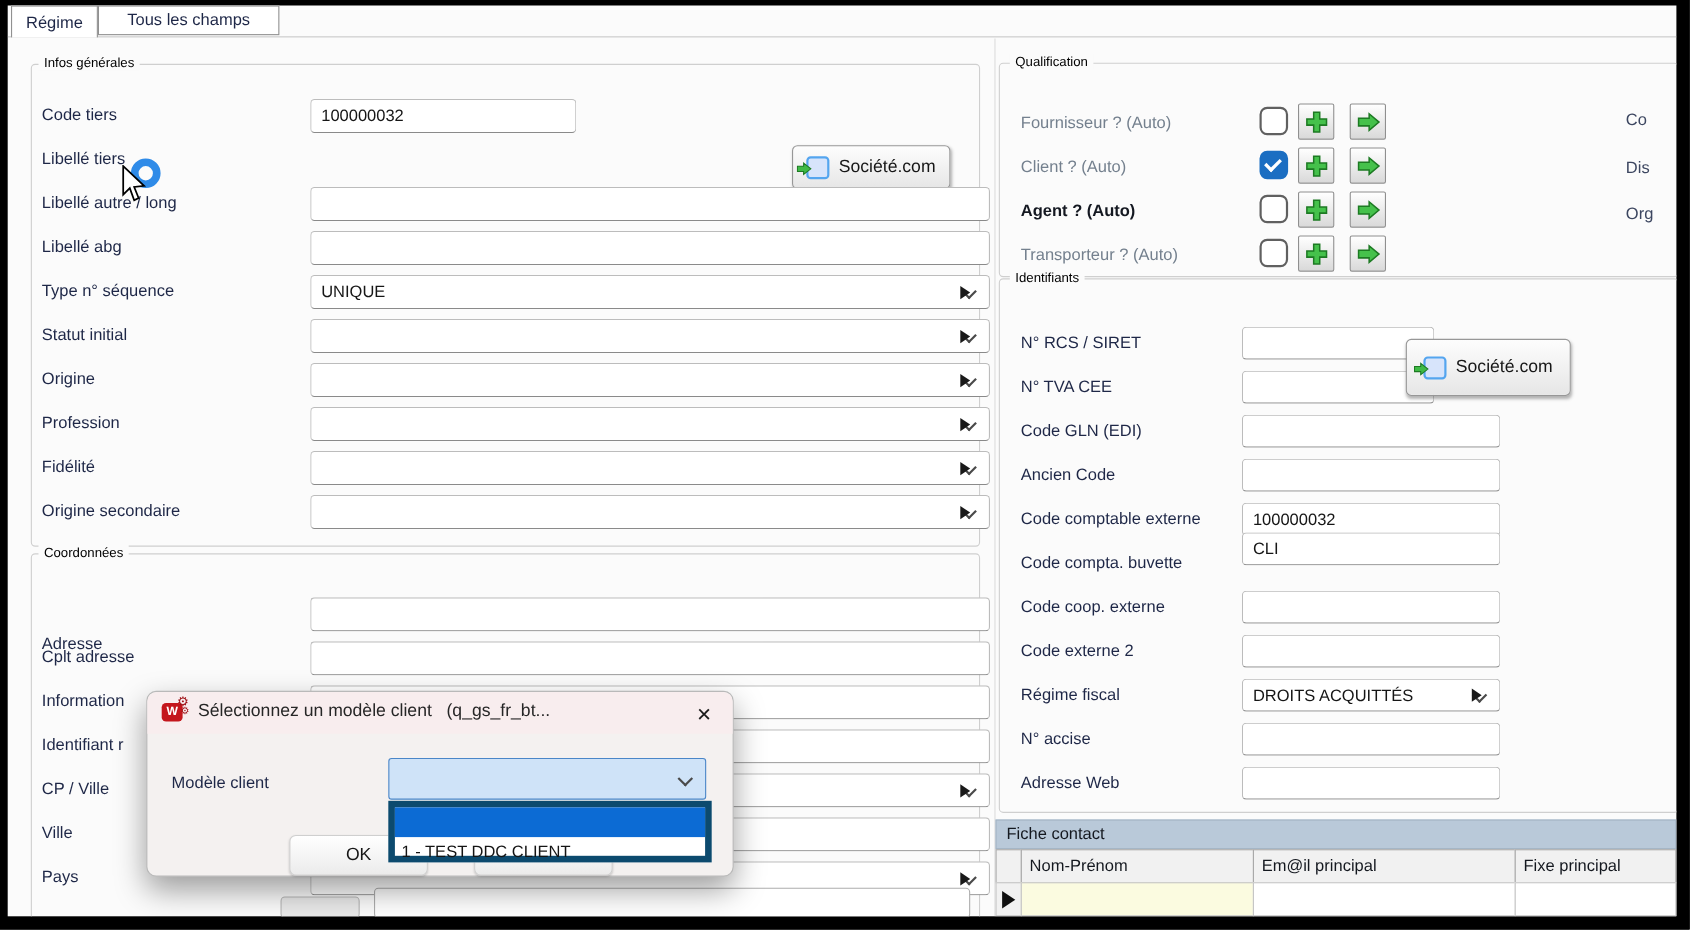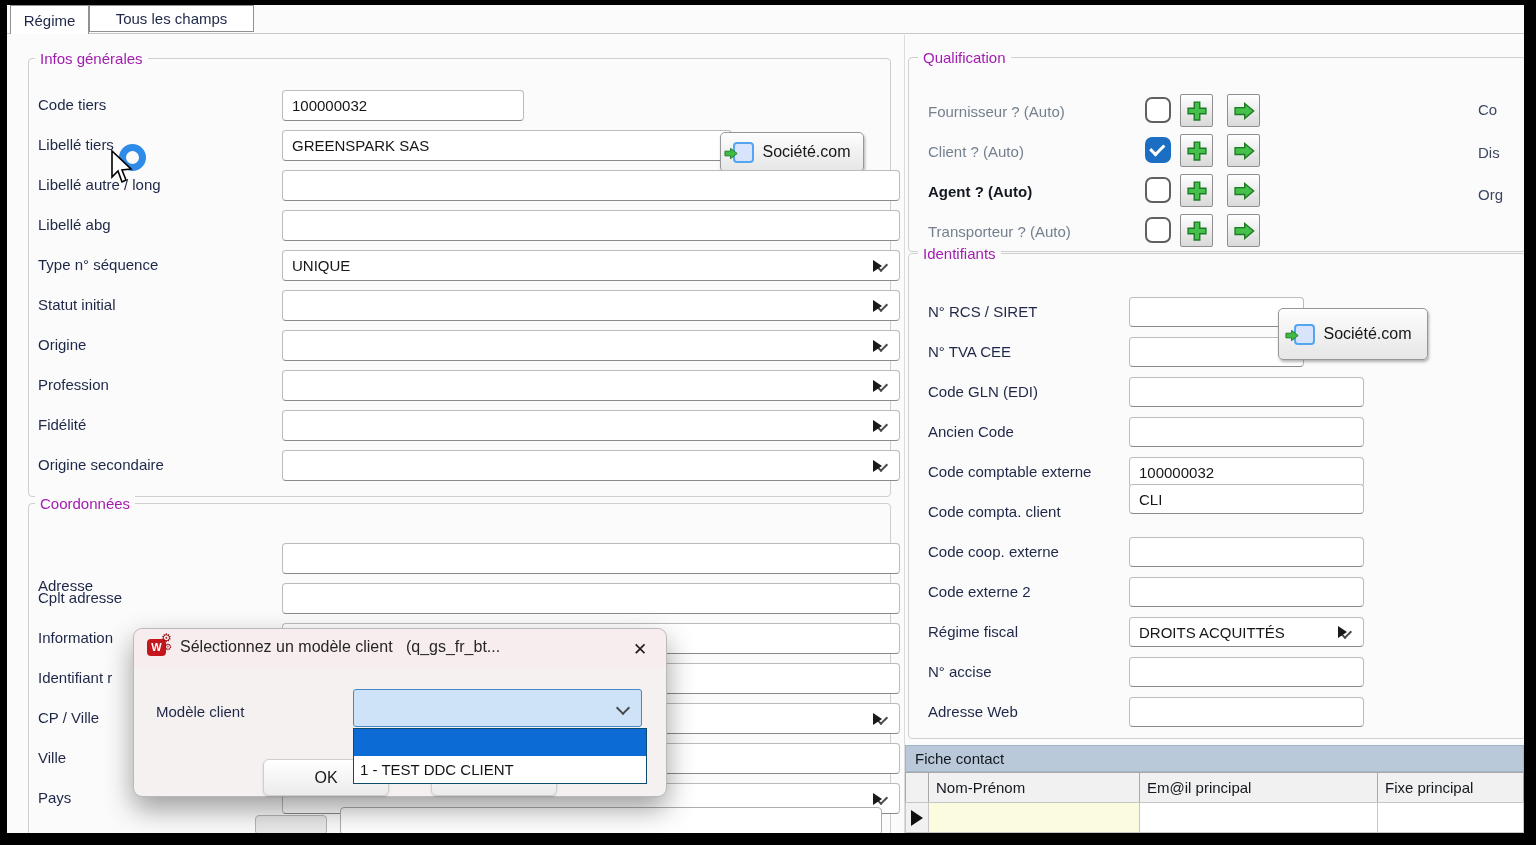--- a/index.html
+++ b/index.html
@@ -13,21 +13,21 @@
 
   .tb { position:absolute; box-sizing:border-box; height:31px; background:#fff; border:1px solid #bcbcbc;
         border-bottom-color:#8a8a8a; border-radius:4px; font-size:15px; color:#161616; font-weight:500;
         display:flex; align-items:center; padding:0 9px; white-space:nowrap; overflow:hidden;margin-left:32px; }
   .combo { padding-right:32px; }
   .chev { position:absolute; right:13px; top:9px; width:8px; height:8px;
           border-right:2px solid #4a4a4a; border-bottom:2px solid #4a4a4a; transform:rotate(45deg); }
   .ctx { position:absolute; width:0; height:0; border-top:6px solid transparent; border-bottom:6px solid transparent; border-left:9px solid #191919; }
 
   .grp { position:absolute; border:1px solid #cfcfcf; border-radius:4px; }
-  .grp-title { position:absolute; font-size:15px; color:#a21caf; background:#fbfbfb; padding:0 5px; white-space:nowrap; }
+  .grp-title { position:absolute; font-size:12px; color:#000000; background:#fbfbfb; padding:0 5px; white-space:nowrap; }
 
   .tab { position:absolute; top:0; box-sizing:border-box; background:#fff; border:1px solid #919191;
          font-size:15px; color:#1e2747; display:flex; align-items:center; justify-content:center; }
   .strip-line { position:absolute; left:0; top:28px; width:1517px; height:1px; background:#c9c9c9; }
 
   .soc-btn { position:absolute; box-sizing:border-box; display:flex; align-items:center; justify-content:center; gap:8px;
              background:linear-gradient(#fdfdfd,#e6e6e6); border:1px solid #979797; border-radius:5px;
              box-shadow:1px 2px 3px rgba(0,0,0,.3); font-size:16px; color:#161616; }
   .soc-ico { position:relative; width:21px; height:21px; background:#d7e4fb; border:2px solid #54a5ef; border-radius:4px; box-sizing:border-box; }
   .soc-ico svg { position:absolute; left:-11px; top:2px; }
@@ -61,21 +61,21 @@
   .dlg-ico { position:absolute; left:13px; top:6px; width:30px; height:26px; }
   .w-sq { position:absolute; left:0; top:4px; width:19px; height:17px; background:#c4161c; border-radius:4px;
           color:#fff; font-size:11px; font-weight:bold; line-height:17px; text-align:center; }
   .gear1 { position:absolute; left:14px; top:-4px; font-size:12px; color:#9e1015; font-family:"DejaVu Sans",sans-serif; }
   .gear2 { position:absolute; left:17px; top:7px; font-size:9px; color:#9e1015; font-family:"DejaVu Sans",sans-serif; }
   .gear1::before, .gear2::before { content:"⚙"; }
   .dlg-lbl { position:absolute; left:22px; top:74px; font-size:15px; color:#1e2747; }
   .dlg-combo { position:absolute; left:219px; top:60px; width:289px; height:38px; background:#cfe3f8;
                border:1px solid #4a86c8; border-radius:3px; box-sizing:border-box; }
   .dlg-combo .chev { top:13px; }
-  .dd { position:absolute; left:219px; top:99px; width:294px; height:56px; background:#fff; border:1px solid #0c4a6e;
+  .dd { position:absolute; left:219px; top:99px; width:294px; height:56px; background:#fff; border:6px solid #0c4a6e;
         box-sizing:border-box; z-index:20; }
   .dd-sel { height:27px; background:#0c6bd4; }
   .dd-item { height:27px; display:flex; align-items:center; padding:0 6px; font-size:15px; color:#141414; font-weight:500; }
   .dlg-btn { position:absolute; width:126px; height:37px; box-sizing:border-box; border:1px solid #cfcfcf; border-radius:6px;
              background:linear-gradient(#ffffff,#ebebeb); box-shadow:0 1px 2px rgba(0,0,0,.18);
              display:flex; align-items:center; justify-content:center; font-size:16px; color:#161616; z-index:5; }
 
   .donut { position:absolute; left:112px; top:139px; width:27px; height:27px; box-sizing:border-box;
            border:7px solid #2f8be8; border-radius:50%; z-index:60; }
   .cursor { position:absolute; left:101px; top:145px; z-index:61; }
@@ -97,21 +97,20 @@
 
   <div class="vsep"></div>
 
   <div class="grp" style="left:21px;top:53px;width:861px;height:437px"></div>
   <div class="grp-title" style="left:28px;top:45px">Infos générales</div>
 
   <div class="lbl" style="left:31px;top:91px">Code tiers</div>
   <div class="tb" style="left:243px;top:85px;width:242px">100000032</div>
 
   <div class="lbl" style="left:31px;top:131px">Libellé tiers</div>
-  <div class="tb" style="left:243px;top:125px;width:450px">GREENSPARK SAS</div>
   <div class="soc-btn" style="left:713px;top:127px;width:144px;height:40px">
     <span class="soc-ico">
           <svg width="15" height="15" viewBox="0 0 16 16">
             <path d="M1 5.5h6V2.5L14 8l-7 5.5v-3H1z" fill="#3fba45" stroke="#1d7a23"></path>
           </svg>
         </span>
     <span>Société.com</span>
   </div>
 
   <div class="lbl" style="left:31px;top:171px">Libellé autre / long</div>
@@ -276,21 +275,21 @@
 
   <div class="lbl" style="left:921px;top:378px">Code GLN (EDI)</div>
   <div class="tb" style="left:1090px;top:372px;width:235px;height:30px"></div>
 
   <div class="lbl" style="left:921px;top:418px">Ancien Code</div>
   <div class="tb" style="left:1090px;top:412px;width:235px;height:30px"></div>
 
   <div class="lbl" style="left:921px;top:458px">Code comptable externe</div>
   <div class="tb" style="left:1090px;top:452px;width:235px;height:30px">100000032</div>
 
-  <div class="lbl" style="left:921px;top:498px">Code compta. client</div>
+  <div class="lbl" style="left:921px;top:498px">Code compta. buvette</div>
   <div class="tb" style="left:1090px;top:479px;width:235px;height:30px">CLI</div>
 
   <div class="lbl" style="left:921px;top:538px">Code coop. externe</div>
   <div class="tb" style="left:1090px;top:532px;width:235px;height:30px"></div>
 
   <div class="lbl" style="left:921px;top:578px">Code externe 2</div>
   <div class="tb" style="left:1090px;top:572px;width:235px;height:30px"></div>
 
   <div class="lbl" style="left:921px;top:618px">Régime fiscal</div>
   <div class="tb combo" style="left:1090px;top:612px;width:235px;height:30px">

